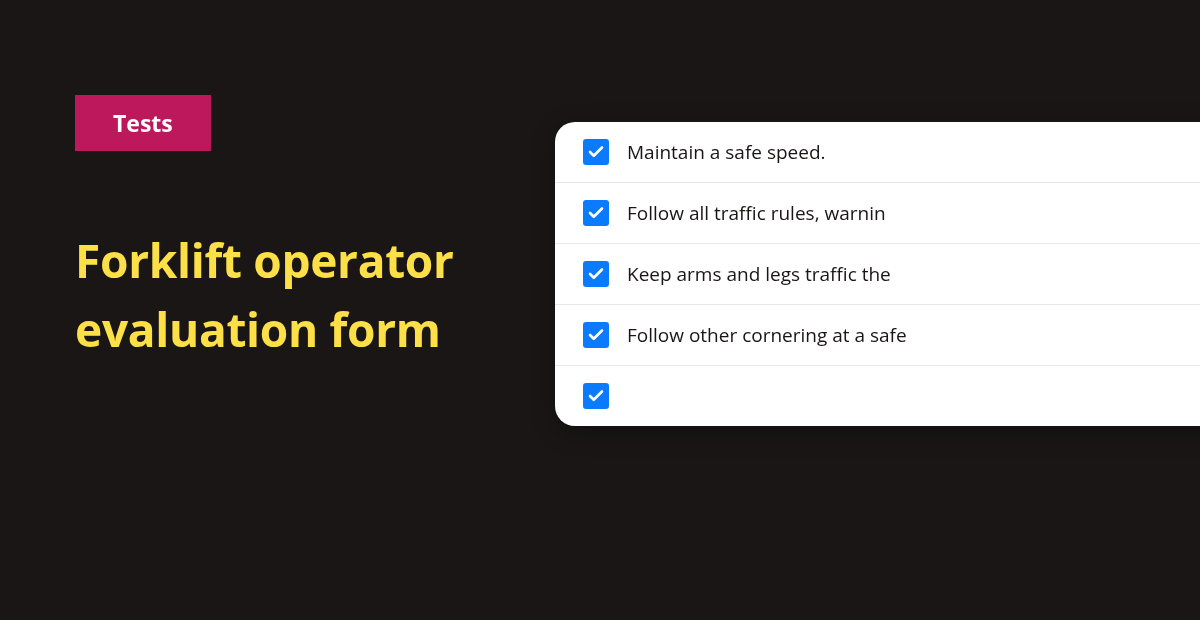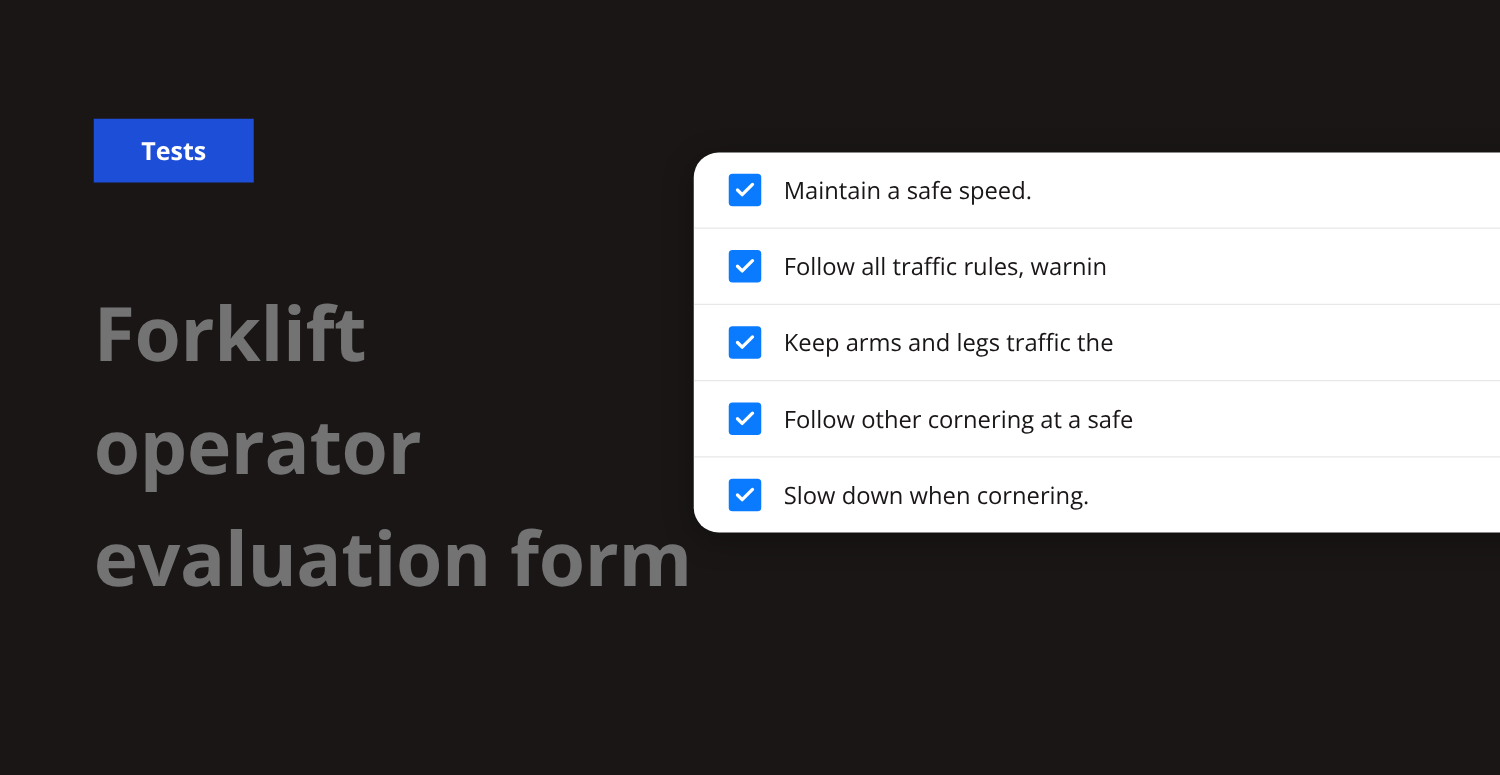--- a/index.html
+++ b/index.html
@@ -21,29 +21,29 @@
       width: 100%;
     }
     .left-panel {
       padding-left: 75px;
       padding-top: 95px;
       flex-shrink: 0;
       width: 555px;
     }
     .badge {
       display: inline-block;
-      background-color: #1d4ed8;
+      background-color: #be185d;
       color: #ffffff;
       padding: 12px 38px;
-      font-size: 20px;
+      font-size: 23px;
       font-weight: 700;
     }
     .heading {
-      color: #737373;
-      font-size: 60px;
+      color: #fde047;
+      font-size: 46px;
       font-weight: 700;
       line-height: 1.5;
       margin-top: 75px;
       letter-spacing: -0.3px;
     }
     .card {
       position: absolute;
       left: 555px;
       top: 122px;
       width: 720px;
@@ -125,16 +125,15 @@
           </svg>
       </div>
       <span class="item-label">Follow other cornering at a safe</span>
     </div>
     <div class="checklist-item">
       <div class="checkbox">
         <svg viewBox="0 0 24 24" fill="none" stroke="#ffffff" stroke-width="3.5" stroke-linecap="round" stroke-linejoin="round">
             <polyline points="4 12 9 17 20 6"></polyline>
           </svg>
       </div>
-      <span class="item-label">Slow down when cornering.</span>
     </div>
   </div>
 </div>
 
 </body></html>

